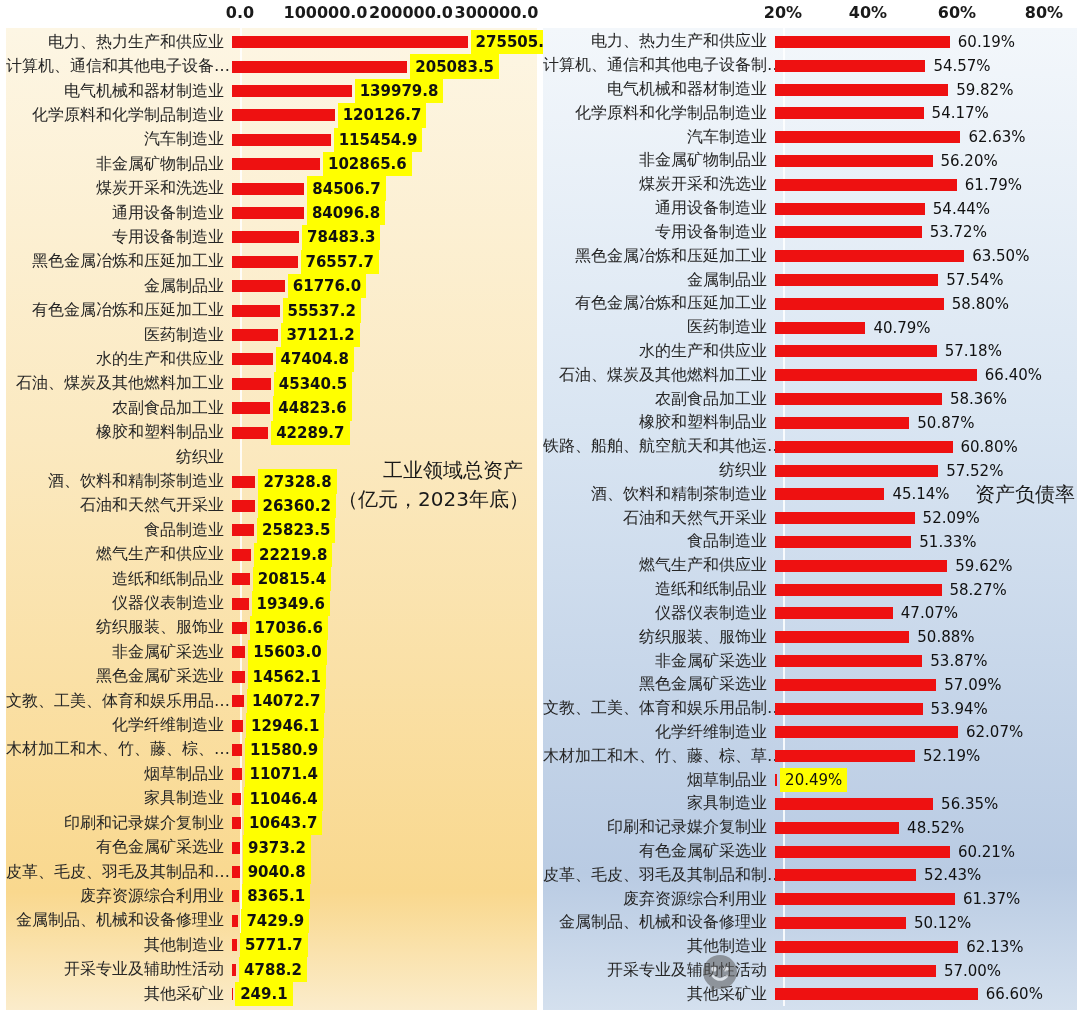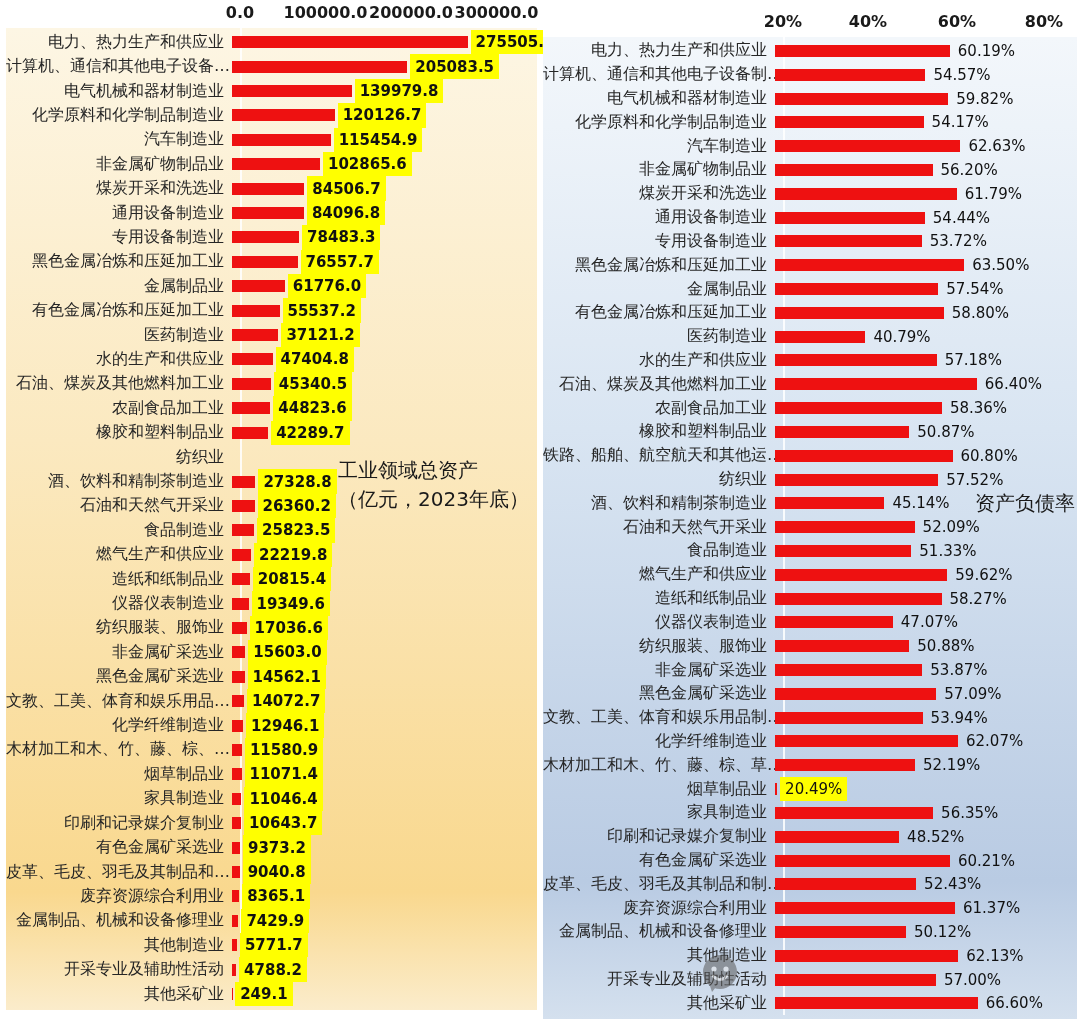--- a/index.html
+++ b/index.html
@@ -2,21 +2,21 @@
 <html><head>
 <meta charset="utf-8">
 <style>
   * { margin:0; padding:0; box-sizing:border-box; }
   html,body { background:#ffffff; }
   body { font-family:"DejaVu Sans","Liberation Sans",sans-serif; }
   .stage { position:relative; width:1080px; height:1022px; background:#ffffff; overflow:hidden; }
 
   .panel { position:absolute; top:0; height:1010px; }
   .panel-left  { left:6px;   width:531px; }
-  .panel-right { left:543px; width:534px;margin-top:9px; }
+  .panel-right { left:543px; width:534px; }
 
   .axis-row { position:relative; height:28px; background:#ffffff; }
   .tick { position:absolute; top:3px; transform:translateX(-50%);
           font-size:16px; font-weight:bold; color:#1a1a1a; white-space:nowrap; }
 
   .plot { position:relative; height:982px; }
   .plot-left  { background:linear-gradient(180deg,#fdf6e4 0%,#fbe9c0 42%,#f9d88e 88%,#fbeccb 100%); }
   .plot-right { background:linear-gradient(180deg,#f3f7fb 0%,#d9e5f2 40%,#b9cbe3 86%,#d4e0ee 100%); }
 
   .baseline { position:absolute; top:0; bottom:4px; width:2px; background:rgba(255,255,255,0.85); }
@@ -34,21 +34,21 @@
   .bar-wrap { flex:1; display:flex; align-items:center; height:100%; position:relative; }
   .bar { height:12px; background:#ee1111; flex:0 0 auto; }
 
   .val-label { margin-left:3px; font-size:15px; color:#111; white-space:nowrap;
                display:flex; align-items:center; height:100%; padding:0 5px; }
   .val-hl { background:#ffff00; font-weight:bold; }
   .val-plain { background:transparent; font-weight:normal; }
   .val-plain.hl-single { background:#ffff00; }
 
   .annotation { position:absolute; color:#1a1a1a; font-size:20px; line-height:1.45;
-                white-space:nowrap; text-align:left; }
+                white-space:nowrap; text-align:right; }
   .annotation-left  { left:332px; top:428px; width:185px; }
   .annotation-right { right:2px;  top:452px; }
 
   .watermark { position:absolute; left:700px; top:953px; display:flex; align-items:center;
                gap:8px; opacity:0.55; z-index:30; pointer-events:none; }
   .wm-text { font-size:31px; font-weight:bold; color:#5a5a5a; letter-spacing:4px; white-space:nowrap; }
 </style>
 </head>
 <body>
 

